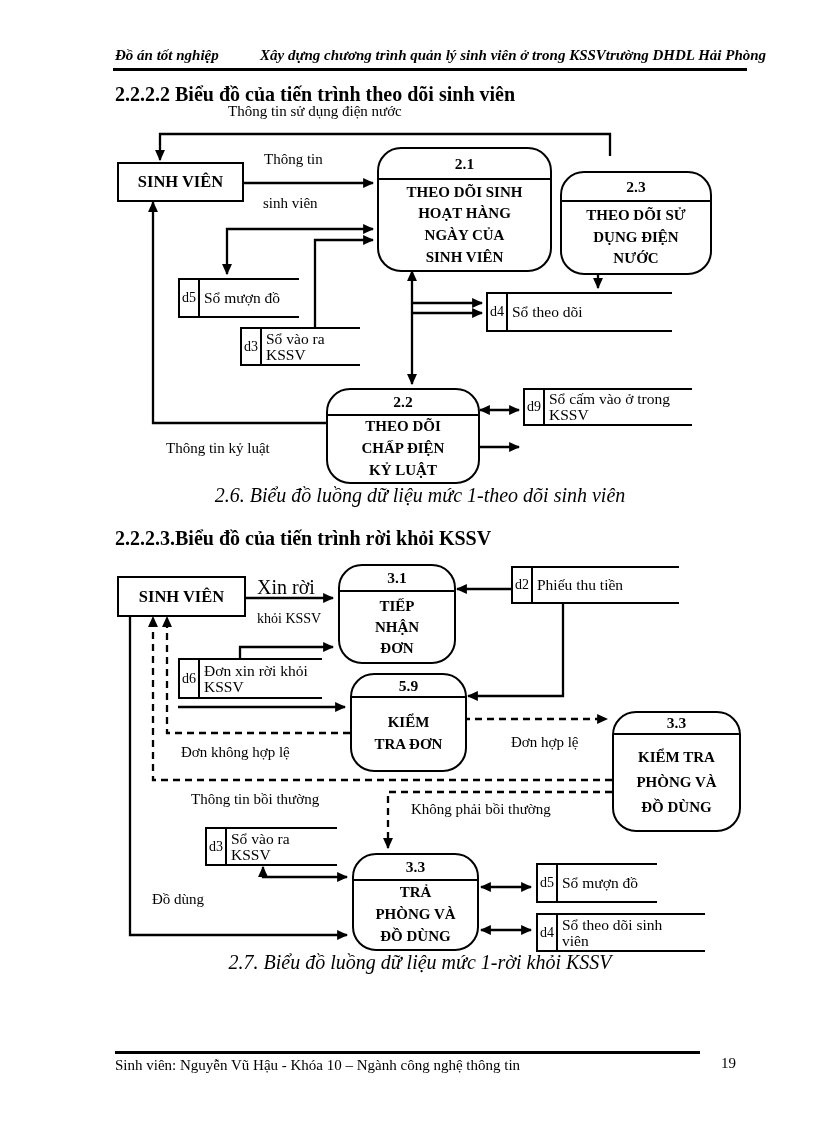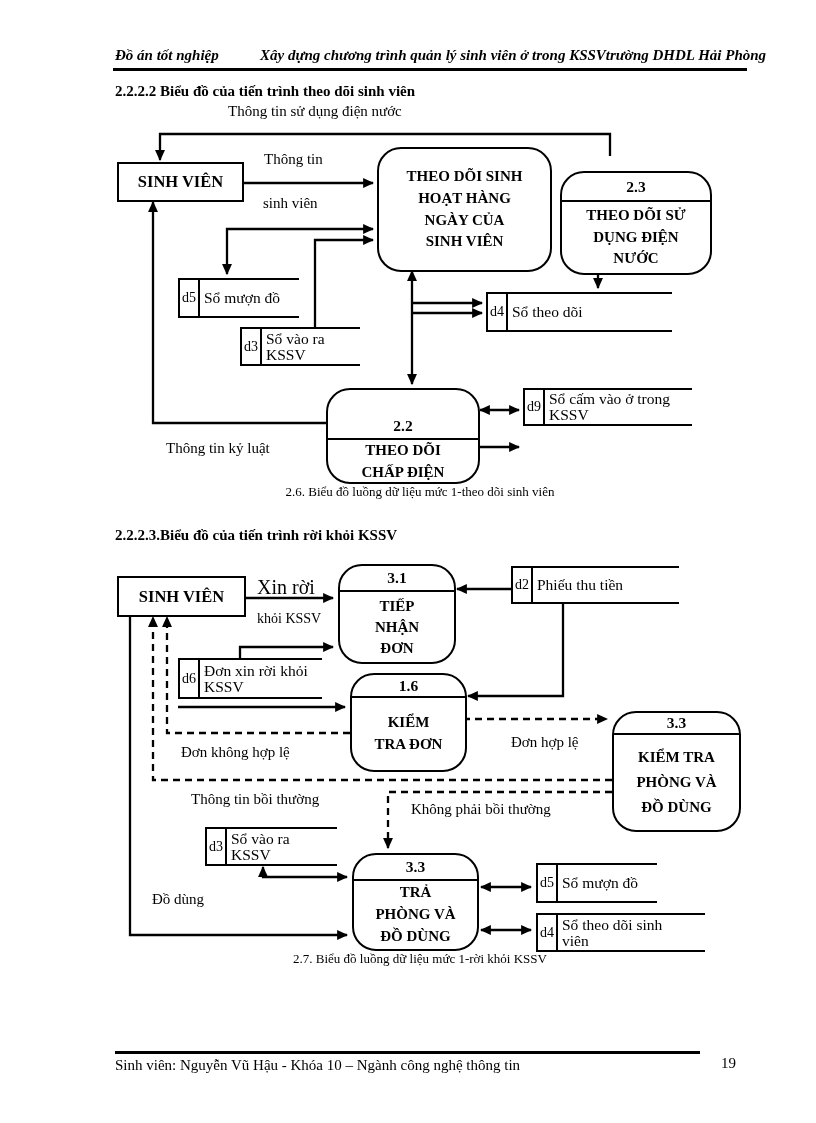--- a/index.html
+++ b/index.html
@@ -2,22 +2,22 @@
 <html><head>
 <meta charset="utf-8">
 <style>
   html,body{margin:0;padding:0;background:#fff;}
   #page{position:relative;width:816px;height:1123px;background:#fff;overflow:hidden;
         font-family:"Liberation Serif","DejaVu Serif",serif;color:#000;}
   .abs{position:absolute;}
   svg.wires{position:absolute;left:0;top:0;z-index:1;}
   .hdr{font-size:15px;font-weight:bold;font-style:italic;white-space:nowrap;z-index:3;}
   .rule{background:#000;z-index:3;}
-  .h-sec{font-size:15px;font-weight:bold;white-space:nowrap;z-index:3;}
-  .cap{font-size:13px;text-align:center;z-index:3;}
+  .h-sec{font-size:20px;font-weight:bold;white-space:nowrap;z-index:3;}
+  .cap{font-size:20px;font-style:italic;text-align:center;z-index:3;}
   .lbl{font-size:15px;white-space:nowrap;z-index:3;}
   .entity{border:2.6px solid #000;background:#fff;display:flex;align-items:center;justify-content:center;
           font-weight:bold;font-size:16.5px;z-index:2;}
   .proc{border:2.6px solid #000;border-radius:24px;background:#fff;display:flex;flex-direction:column;
         text-align:center;font-weight:bold;z-index:2;overflow:hidden;}
   .pnum{border-bottom:2.4px solid #000;display:flex;align-items:center;justify-content:center;
         font-size:15.5px;flex:0 0 auto;}
   .pname{flex:1 1 auto;display:flex;align-items:center;justify-content:center;
          font-size:15px;line-height:1.45;white-space:pre-line;padding:0 4px;}
   .store{border-top:2.3px solid #000;border-bottom:2.3px solid #000;border-left:2.3px solid #000;
@@ -78,35 +78,36 @@
   <div class="abs h-sec" style="left:115px;top:83px;">2.2.2.2 Biểu đồ của tiến trình theo dõi sinh viên</div>
 
   <div class="abs lbl" style="left:228px;top:103px;">Thông tin sử dụng điện nước</div>
   <div class="abs lbl" style="left:264px;top:151px;">Thông tin</div>
   <div class="abs lbl" style="left:263px;top:195px;">sinh viên</div>
   <div class="abs lbl" style="left:166px;top:440px;">Thông tin kỷ luật</div>
 
   <div class="abs entity" style="left:117px;top:162px;width:123px;height:36px;">SINH VIÊN</div>
 
   <div class="abs proc" style="left:377px;top:147px;width:171px;height:121px;">
+    <div class="pnum" style="height:29px;">2.1</div>
     <div class="pname">THEO DÕI SINH
 HOẠT HÀNG
 NGÀY CỦA
 SINH VIÊN</div>
   </div>
 
   <div class="abs proc" style="left:560px;top:171px;width:148px;height:100px;">
     <div class="pnum" style="height:27px;">2.3</div>
     <div class="pname">THEO DÕI SỬ
 DỤNG ĐIỆN
 NƯỚC</div>
   </div>
 
   <div class="abs proc" style="left:326px;top:388px;width:150px;height:92px;">
-    <div class="pnum" style="height:24px;margin-top:24px;">2.2</div>
+    <div class="pnum" style="height:24px;">2.2</div>
     <div class="pname">THEO DÕI
 CHẤP ĐIỆN
 KỶ LUẬT</div>
   </div>
 
   <div class="abs store" style="left:178px;top:278px;width:119px;height:36px;">
     <span class="sid">d5</span>
     <span class="sname">Sổ mượn đồ</span>
   </div>
   <div class="abs store" style="left:240px;top:327px;width:118px;height:35px;">
@@ -139,21 +140,21 @@
   <div class="abs entity" style="left:117px;top:576px;width:125px;height:37px;">SINH VIÊN</div>
 
   <div class="abs proc" style="left:338px;top:564px;width:114px;height:96px;">
     <div class="pnum" style="height:24px;">3.1</div>
     <div class="pname" style="line-height:1.4;">TIẾP
 NHẬN
 ĐƠN</div>
   </div>
 
   <div class="abs proc" style="left:350px;top:673px;width:113px;height:95px;">
-    <div class="pnum" style="height:21px;">1.6</div>
+    <div class="pnum" style="height:21px;">5.9</div>
     <div class="pname">KIỂM
 TRA ĐƠN</div>
   </div>
 
   <div class="abs proc" style="left:612px;top:711px;width:125px;height:117px;">
     <div class="pnum" style="height:20px;">3.3</div>
     <div class="pname" style="line-height:25px;">KIỂM TRA
 PHÒNG VÀ
 ĐỒ DÙNG</div>
   </div>

